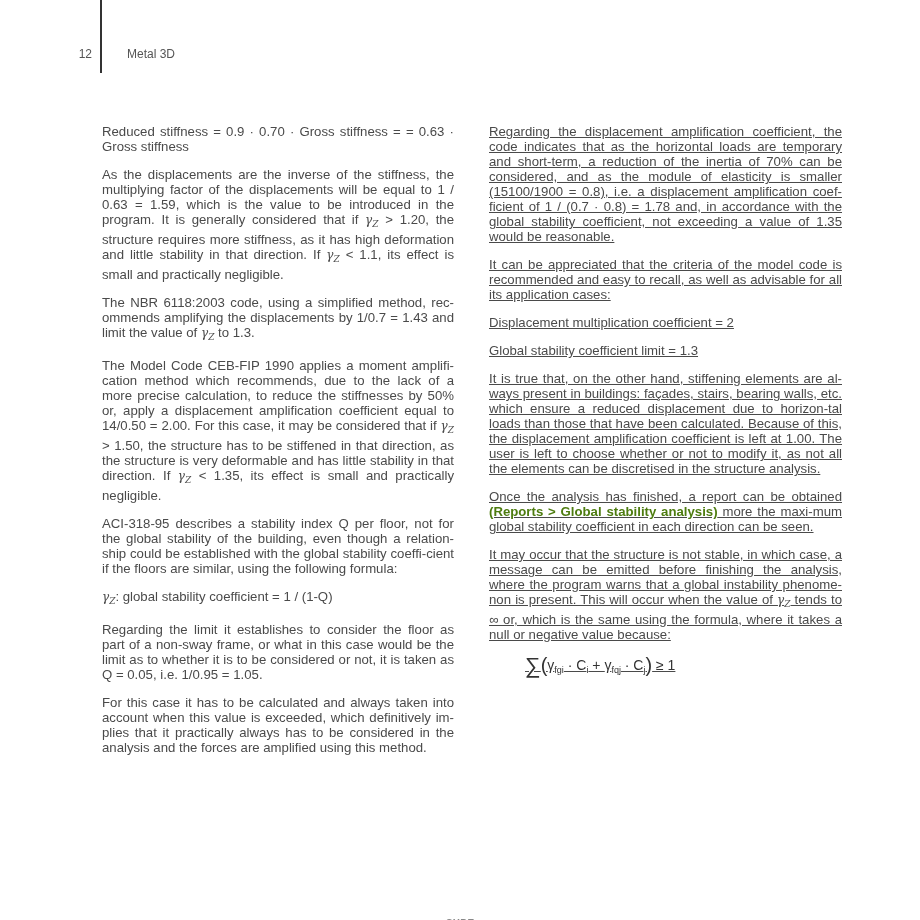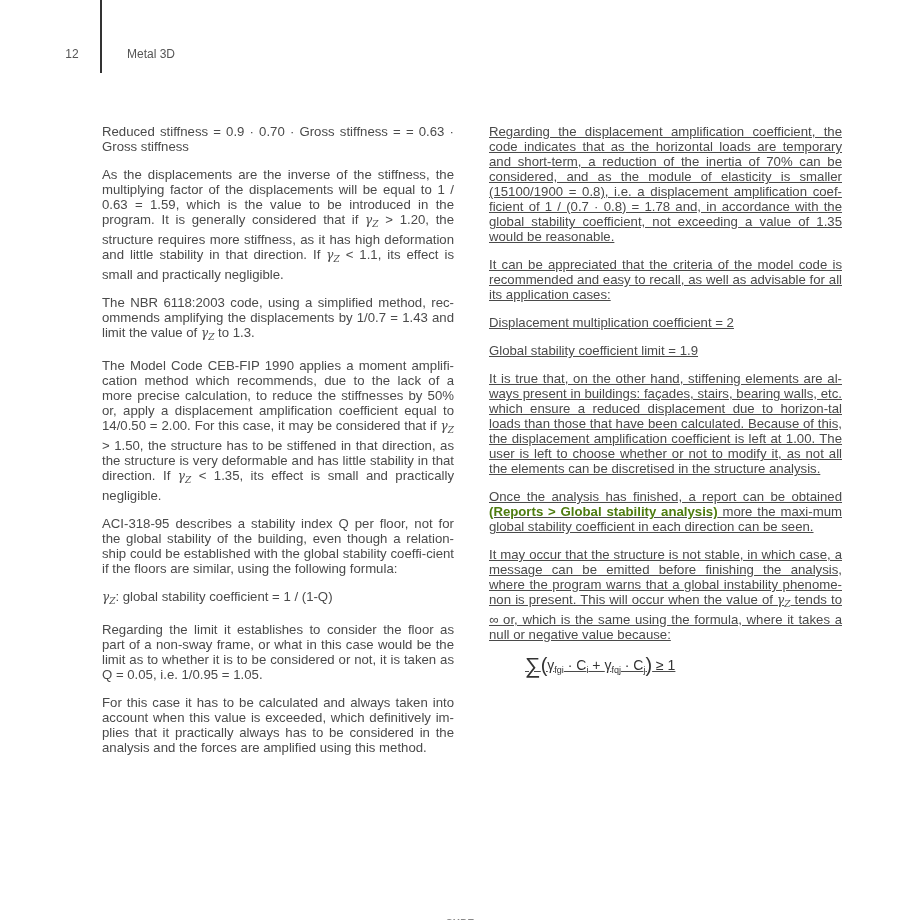--- a/index.html
+++ b/index.html
@@ -1,21 +1,21 @@
 <!DOCTYPE html>
 <html><head>
 <meta charset="utf-8">
 <style>
   html, body { margin: 0; padding: 0; }
   body {
     width: 920px; height: 920px; background: #ffffff; position: relative; overflow: hidden;
     font-family: "Liberation Sans", sans-serif; color: #4a4a4a;
   }
   .header-rule { position: absolute; left: 100px; top: 0; width: 2px; height: 73px; background: #333; }
-  .page-number { position: absolute; left: 52px; top: 47px; width: 40px; text-align: center; font-size: 12px; color: #555; }
+  .page-number { position: absolute; left: 52px; top: 47px; width: 40px; text-align: right; font-size: 12px; color: #555; }
   .running-title { position: absolute; left: 111px; top: 47px; font-size: 12px; color: #555; margin-left: 16px; }
   .col { position: absolute; top: 124px; width: 352px; font-size: 13.2px; line-height: 15px; text-align: justify; }
   .col-left { left: 102px; }
   .col-right { left: 489px; width: 353px; text-decoration: underline; }
   .col p { margin: 0 0 13px 0; hyphens: manual; }
   .g { font-family: "DejaVu Serif", serif; font-style: italic; font-size: 12px; }
   .sub { font-size: 9px; vertical-align: -3px; }
   b { color: #4d7c0f; }
   .formula { margin: 16px 0 0 36px; font-size: 14px; color: #333; white-space: nowrap; }
   .formula .sigma { font-size: 22px; vertical-align: -3px; }
@@ -38,21 +38,21 @@
   <p>ACI-318-95 describes a stability index Q per floor, not for the global stability of the building, even though a relation-ship could be established with the global stability coeffi-cient if the floors are similar, using the following formula:</p>
   <p><span class="g"><span>γ</span><span class="sub">Z</span></span><span>: global stability coefficient = 1 / (1-Q)</span></p>
   <p>Regarding the limit it establishes to consider the floor as part of a non-sway frame, or what in this case would be the limit as to whether it is to be considered or not, it is taken as Q = 0.05, i.e. 1/0.95 = 1.05.</p>
   <p>For this case it has to be calculated and always taken into account when this value is exceeded, which definitively im-plies that it practically always has to be considered in the analysis and the forces are amplified using this method.</p>
 </div>
 
 <div class="col col-right">
   <p>Regarding the displacement amplification coefficient, the code indicates that as the horizontal loads are temporary and short-term, a reduction of the inertia of 70% can be considered, and as the module of elasticity is smaller (15100/1900 = 0.8), i.e. a displacement amplification coef-ficient of 1 / (0.7 · 0.8) = 1.78 and, in accordance with the global stability coefficient, not exceeding a value of 1.35 would be reasonable.</p>
   <p>It can be appreciated that the criteria of the model code is recommended and easy to recall, as well as advisable for all its application cases:</p>
   <p>Displacement multiplication coefficient = 2</p>
-  <p>Global stability coefficient limit = 1.9</p>
+  <p>Global stability coefficient limit = 1.3</p>
   <p>It is true that, on the other hand, stiffening elements are al-ways present in buildings: façades, stairs, bearing walls, etc. which ensure a reduced displacement due to horizon-tal loads than those that have been calculated. Because of this, the displacement amplification coefficient is left at 1.00. The user is left to choose whether or not to modify it, as not all the elements can be discretised in the structure analysis.</p>
   <p><span>Once the analysis has finished, a report can be obtained </span><b>(Reports &gt; Global stability analysis)</b><span> more the maxi-mum global stability coefficient in each direction can be seen.</span></p>
   <p><span>It may occur that the structure is not stable, in which case, a message can be emitted before finishing the analysis, where the program warns that a global instability phenome-non is present. This will occur when the value of </span><span class="g"><span>γ</span><span class="sub">Z</span></span><span> tends to ∞ or, which is the same using the formula, where it takes a null or negative value because:</span></p>
   <div class="formula">
     <span class="sigma">∑</span><span class="paren">(</span><span>γ</span><span class="s">fgi</span><span> · C</span><span class="s">i</span><span> + </span><span>γ</span><span class="s">fqj</span><span> · C</span><span class="s">j</span><span class="paren">)</span><span> ≥ 1</span>
   </div>
 </div>
 
 <div class="footer">CYPE</div>
 

